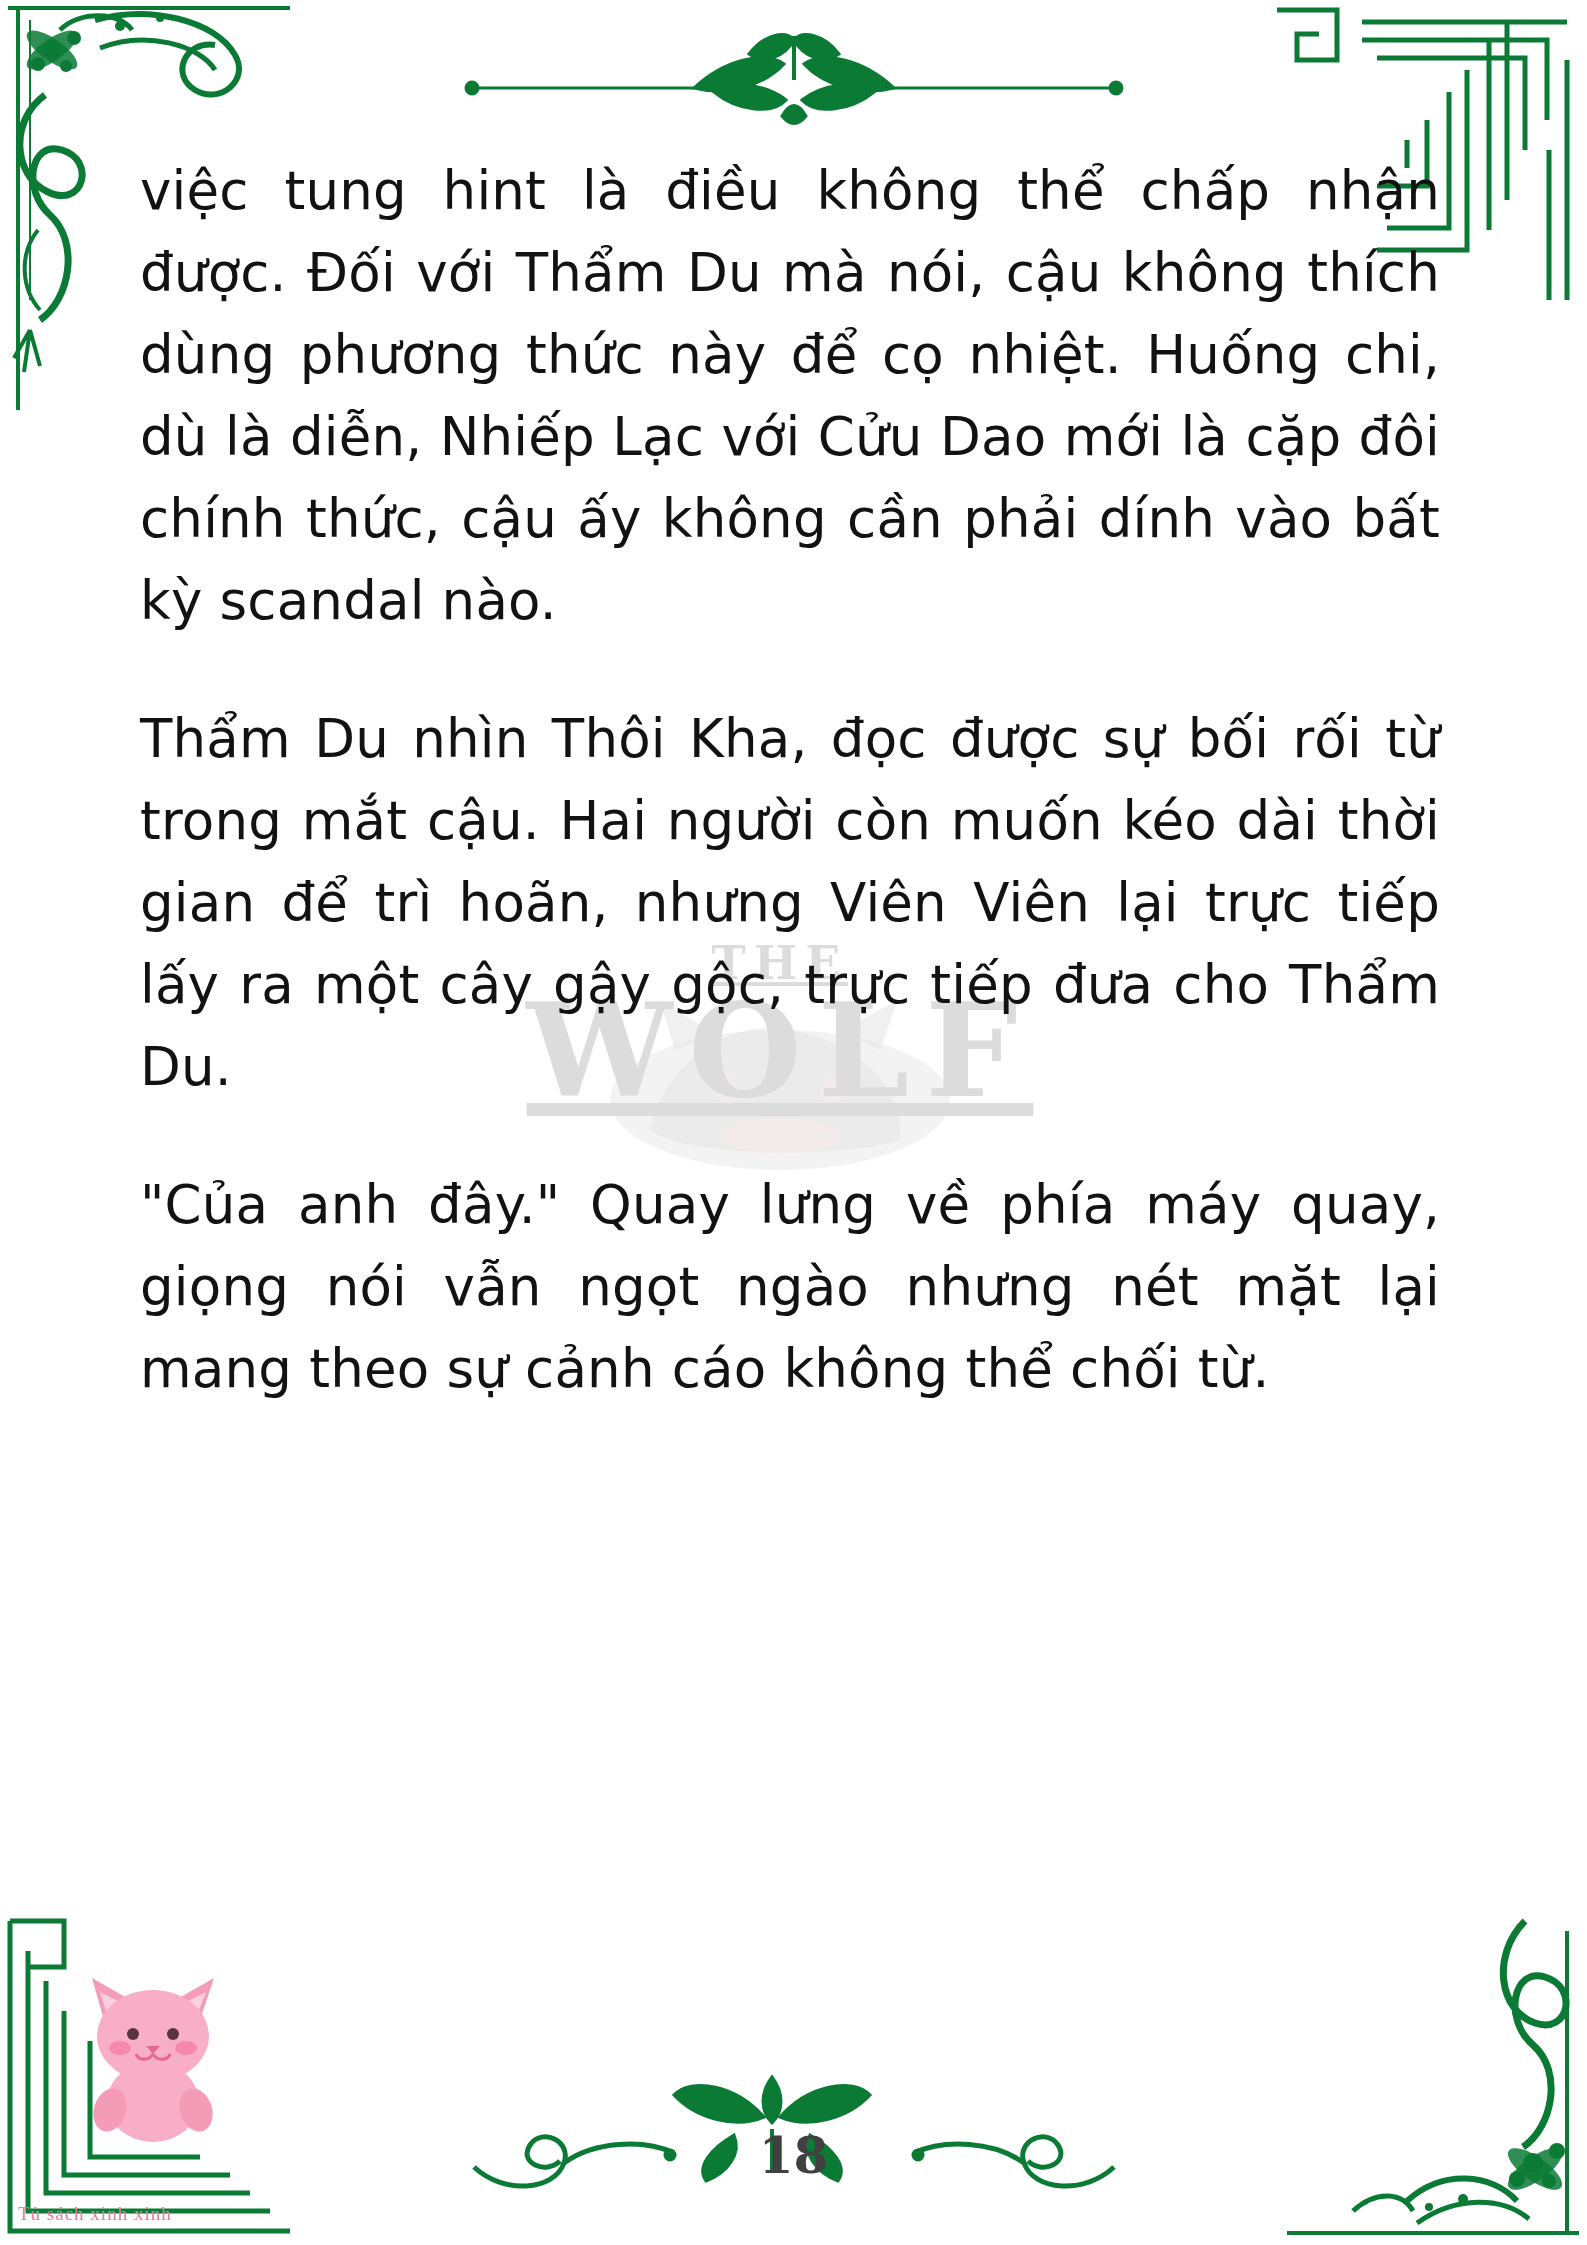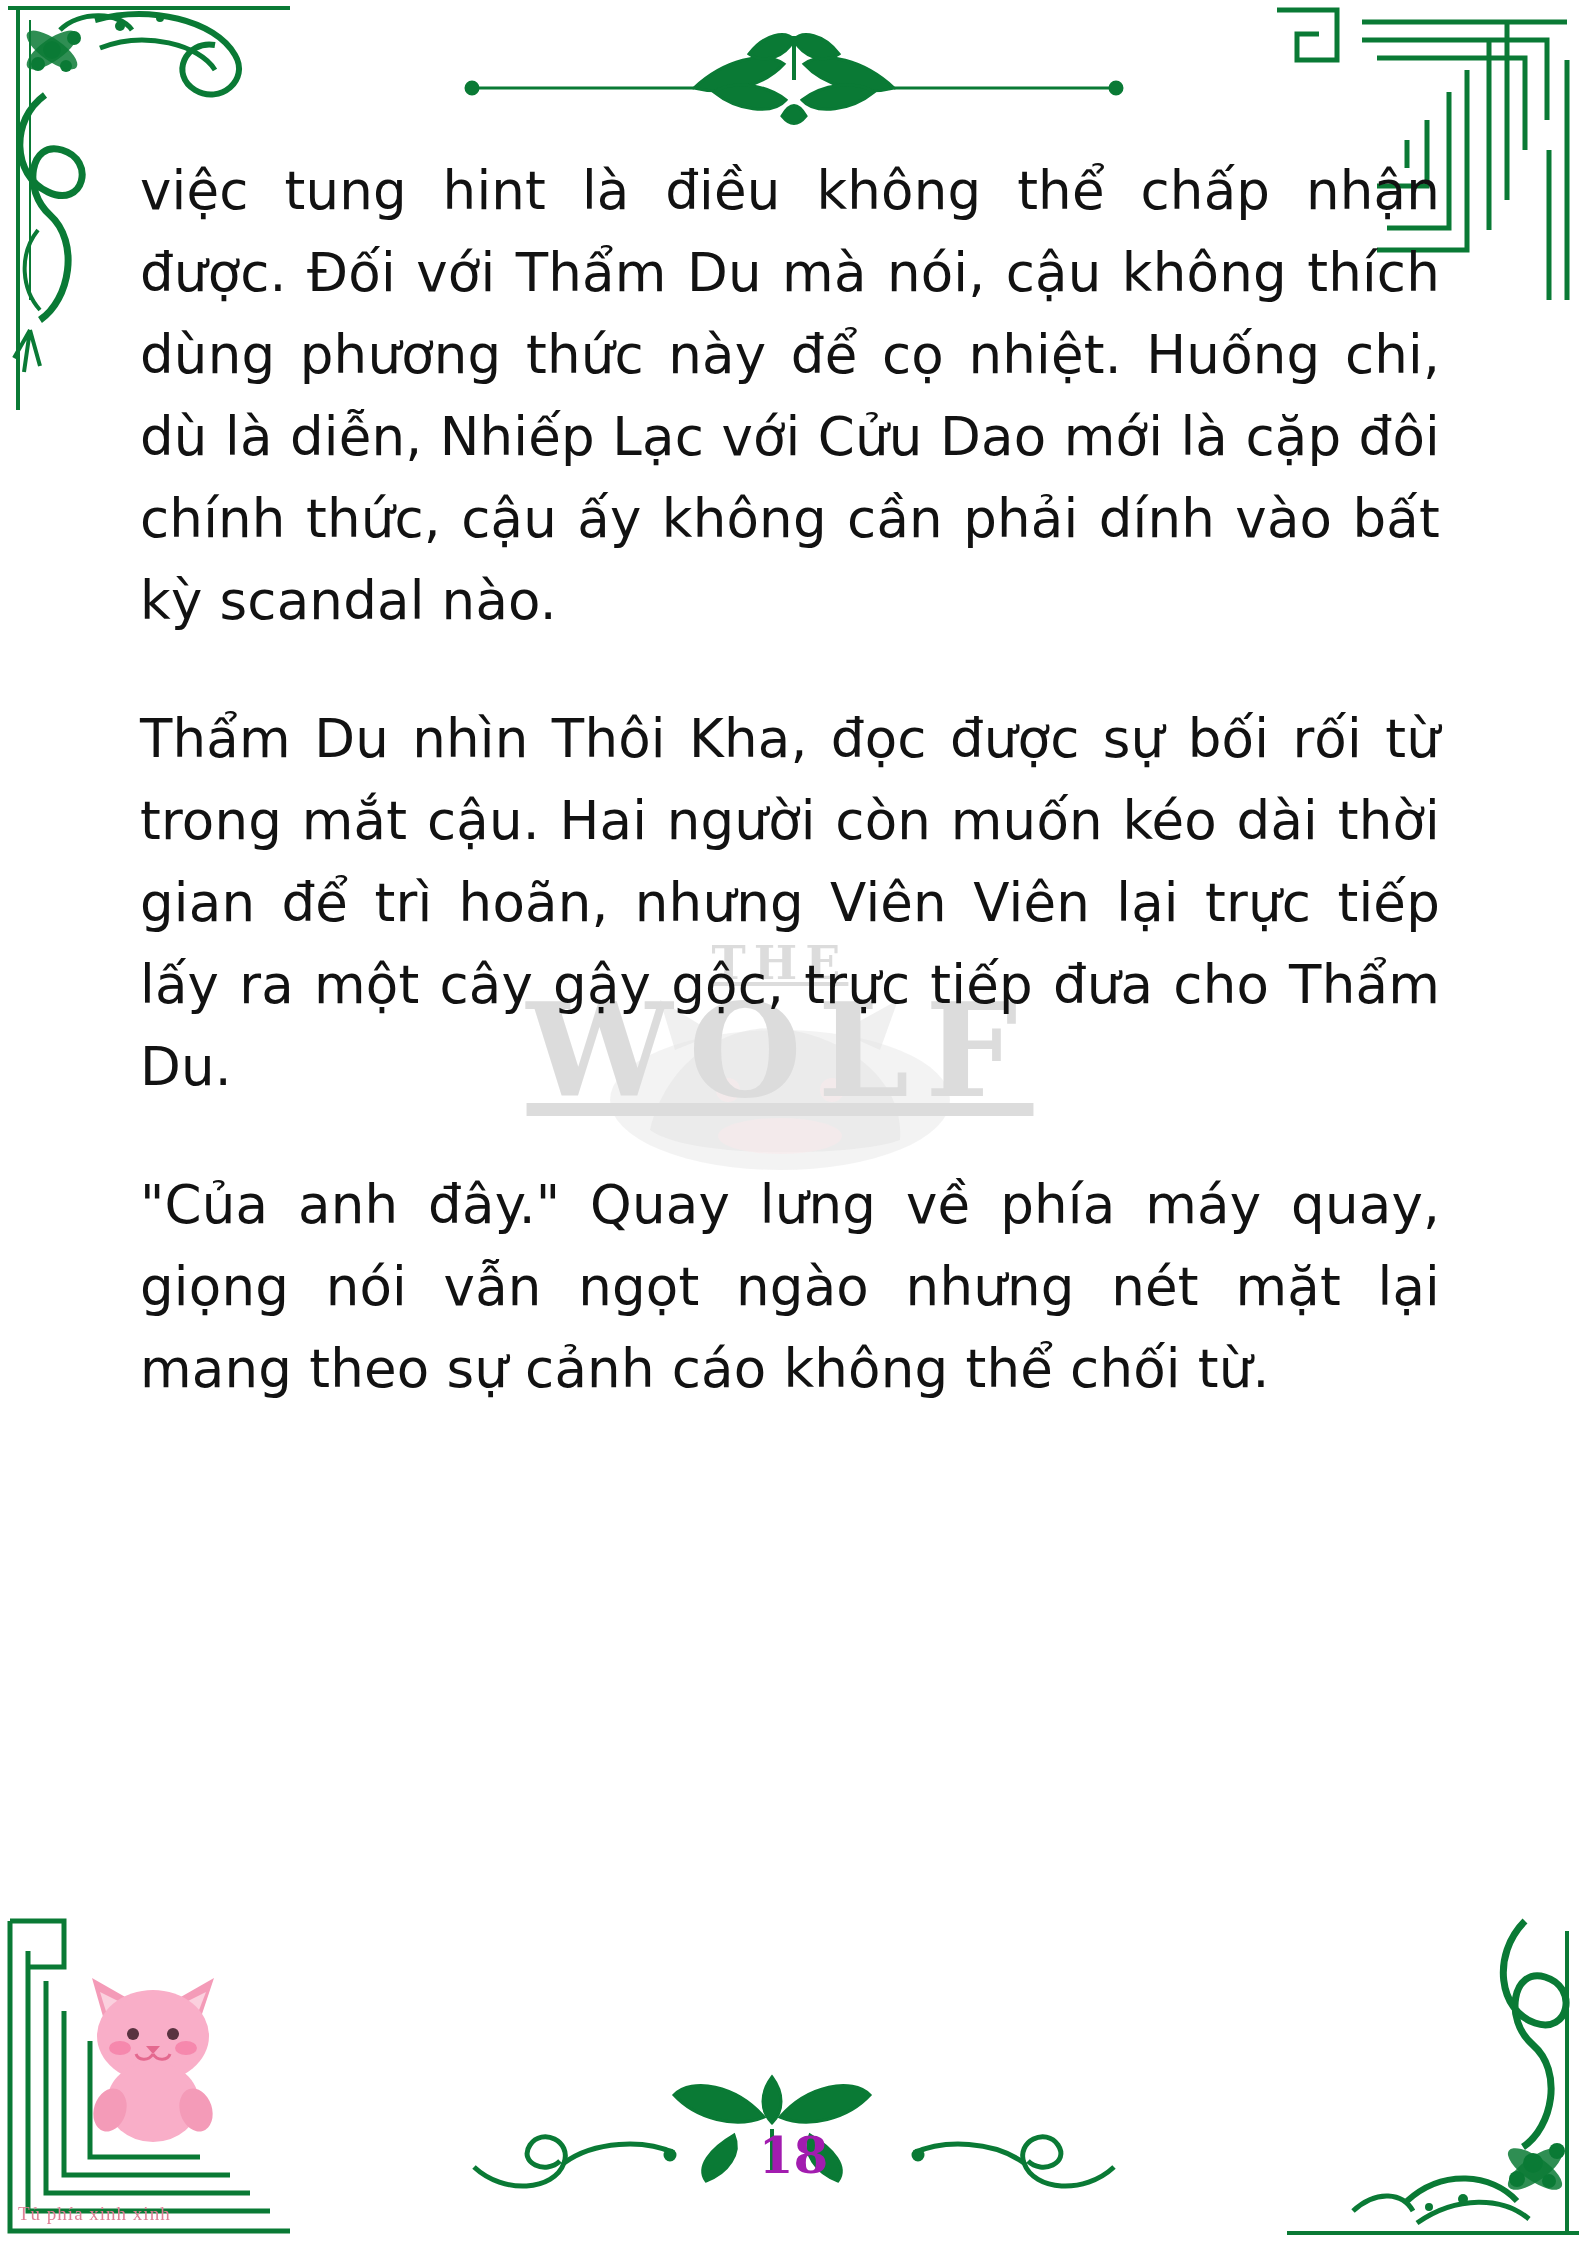--- a/index.html
+++ b/index.html
@@ -89,21 +89,21 @@
 
   
   .page-number {
     position: absolute;
     bottom: 60px;
     left: 50%;
     transform: translateX(-50%);
     font-family: "DejaVu Serif", serif;
     font-size: 50px;
     font-weight: bold;
-    color: #a21caf;
+    color: #404040;
     z-index: 5;
     margin-top: 38px;
   }
 
   
   .cat {
     position: absolute;
     left: 70px;
     bottom: 95px;
     width: 180px;
@@ -289,15 +289,15 @@
         <circle cx="63" cy="74" r="6" fill="#5a3340"></circle>
         <circle cx="103" cy="74" r="6" fill="#5a3340"></circle>
         <ellipse cx="50" cy="88" rx="11" ry="7" fill="#f47ba4" opacity="0.75"></ellipse>
         <ellipse cx="116" cy="88" rx="11" ry="7" fill="#f47ba4" opacity="0.75"></ellipse>
         <path d="M76 86 L90 86 L83 94Z" fill="#e4698f"></path>
         <path d="M83 94 C78 102, 68 100, 66 94 M83 94 C88 102, 98 100, 100 94" stroke="#e4698f" stroke-width="3" fill="none"></path>
       </g>
     </svg>
   </div>
 
-  <div class="site-credit">Tủ phía xinh xinh</div>
+  <div class="site-credit">Tủ sách xinh xinh</div>
 
 </div>
 
 </body></html>

